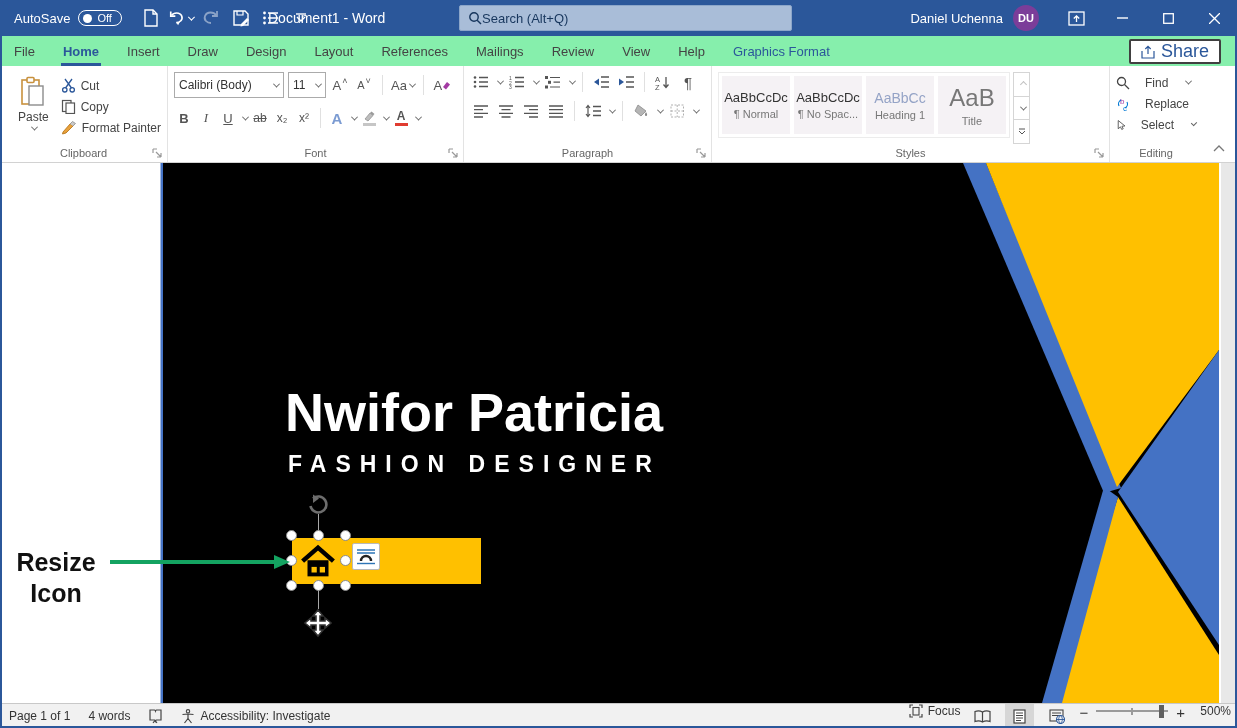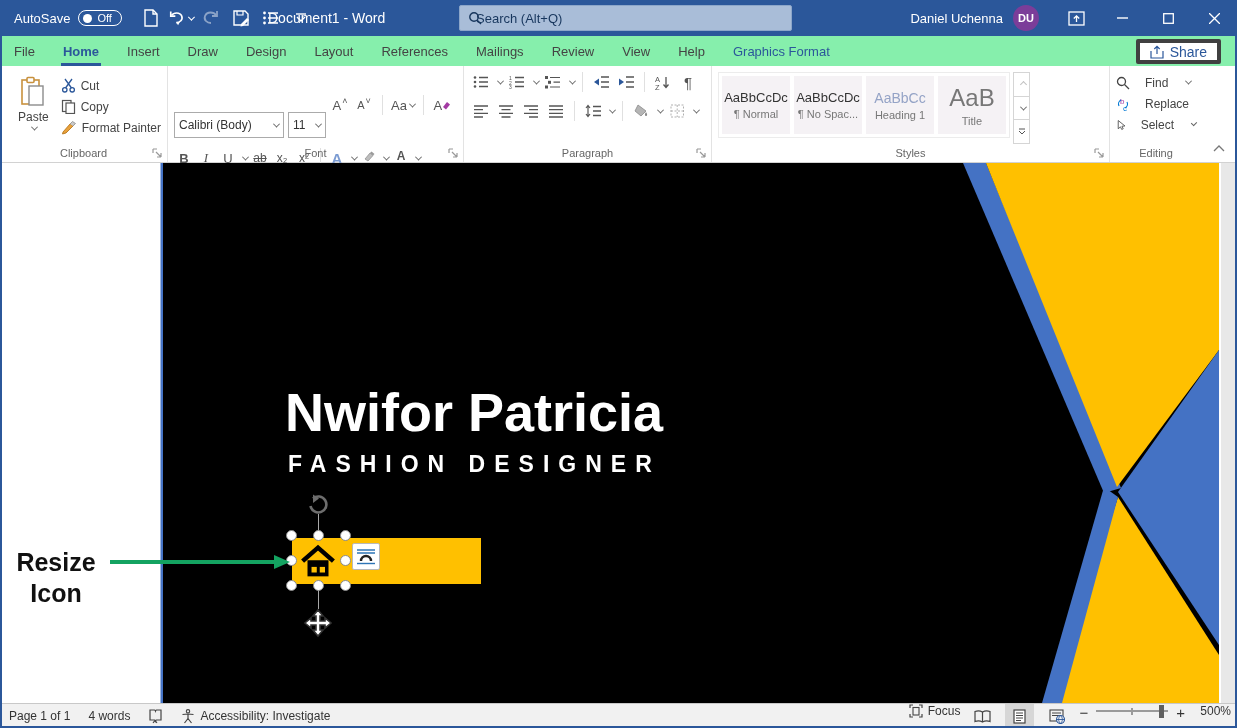--- a/index.html
+++ b/index.html
@@ -9,52 +9,52 @@
 
   
   .titlebar { position:absolute; left:0; top:0; width:100%; height:36px; background:#2b579a; color:#fff; font-size:13px; }
   .tb-left { position:absolute; left:14px; top:0; height:36px; display:flex; align-items:center; gap:8px; }
   .autosave-pill { display:flex; align-items:center; gap:5px; border:1px solid #fff; border-radius:9px; padding:1px 9px 1px 4px; font-size:11px; }
   .autosave-dot { width:9px; height:9px; border-radius:50%; background:#fff; }
   .qat { display:flex; align-items:center; gap:4px; margin-left:8px; }
   .qat-btn { width:26px; height:26px; display:flex; align-items:center; justify-content:center; cursor:default; }
   .qat-btn.disabled { opacity:.45; }
   .doc-title { position:absolute; left:268px; top:0; height:36px; display:flex; align-items:center; font-size:14px; white-space:nowrap; }
-  .searchbox { position:absolute; left:459px; top:5px; width:333px; height:26px; background:#a9bdd8; border:1px solid #8ca6c9; border-radius:2px; color:#17365d; display:flex; align-items:center; gap:10px; padding-left:16px; font-size:13px; }
+  .searchbox { position:absolute; left:459px; top:5px; width:333px; height:26px; background:#a9bdd8; border:1px solid #8ca6c9; border-radius:2px; color:#17365d; display:flex; align-items:center; gap:10px; padding-left:22px; font-size:13px; }
   .tb-right { position:absolute; right:0; top:0; height:36px; display:flex; align-items:center; }
   .user-name { font-size:13px; margin-right:10px; }
   .avatar { width:26px; height:26px; border-radius:50%; background:#7b3d99; color:#fff; font-size:11px; font-weight:bold; display:flex; align-items:center; justify-content:center; margin-right:14px;text-align:center; }
   .win-btn { width:46px; height:36px; display:flex; align-items:center; justify-content:center; font-size:13px; }
 
   
   .tabsrow { position:absolute; left:0; top:36px; width:100%; height:30px; background:#86efac; display:flex; align-items:center; }
   .tab { padding:0 14px; height:30px; display:flex; align-items:center; font-size:13px; color:#444; position:relative; white-space:nowrap; }
   .tab.active { color:#2b579a; font-weight:bold; }
   .tab.active::after { content:""; position:absolute; left:12px; right:12px; bottom:0; height:3px; background:#2b579a; }
   .tab.contextual { color:#2b579a; }
-  .share-btn { position:absolute; right:16px; top:3px; height:25px; display:flex; align-items:center; gap:6px; border:4px solid #404040; border-radius:2px; padding:0 10px; color:#2b579a; font-size:14px; background:#fff; }
+  .share-btn { position:absolute; right:16px; top:3px; height:25px; display:flex; align-items:center; gap:6px; border:2px solid #404040; border-radius:2px; padding:0 10px; color:#2b579a; font-size:18px; background:#fff; }
 
   
   .ribbon { position:absolute; left:0; top:66px; width:100%; height:97px; background:#fff; border-bottom:1px solid #d2d2d2; display:flex; }
   .rgroup { position:relative; border-right:1px solid #e3e3e3; padding:6px 6px 18px 6px; }
   .rgroup-label { position:absolute; bottom:3px; left:0; right:0; text-align:center; font-size:11px; color:#666; }
   .launcher { position:absolute; bottom:3px; right:4px; width:11px; height:11px; opacity:.75; }
   .chev { display:inline-block; width:5px; height:5px; border-right:1.2px solid #666; border-bottom:1.2px solid #666; transform:rotate(45deg) translate(-1px,-1px); margin-left:3px; }
   .chev-up { transform:rotate(-135deg); }
 
   
   .g-clip { width:168px; display:flex; }
   .paste-big { width:56px; display:flex; flex-direction:column; align-items:center; font-size:12px; color:#444; padding-top:4px; gap:2px; }
   .clip-col { display:flex; flex-direction:column; gap:6px; padding-top:6px; font-size:12px; color:#444; }
   .clip-item { display:flex; align-items:center; gap:5px; white-space:nowrap; }
 
   
   .g-font { width:296px; }
   .font-row1 { display:flex; align-items:center; gap:4px; }
-  .combo { border:1px solid #ababab; height:16px; display:flex; align-items:center; justify-content:space-between; padding:12px 4px; font-size:12px; color:#333; background:#fff;margin-top:40px; }
+  .combo { border:1px solid #ababab; height:16px; display:flex; align-items:center; justify-content:space-between; padding:12px 4px; font-size:12px; color:#333; background:#fff; }
   .font-name { width:110px; }
   .font-size { width:38px; }
   .font-row2 { display:flex; align-items:center; gap:2px; margin-top:10px; }
   .fbtn { min-width:20px; height:20px; display:flex; align-items:center; justify-content:center; font-size:13px; color:#555; }
   .sep-v { width:1px; height:20px; background:#e0e0e0; margin:0 4px; }
   .fc-A { line-height:11px; display:flex; flex-direction:column; align-items:center; }
   .color-bar { width:13px; height:3px; margin-top:1px; }
 
   
   .g-para { width:248px; }

